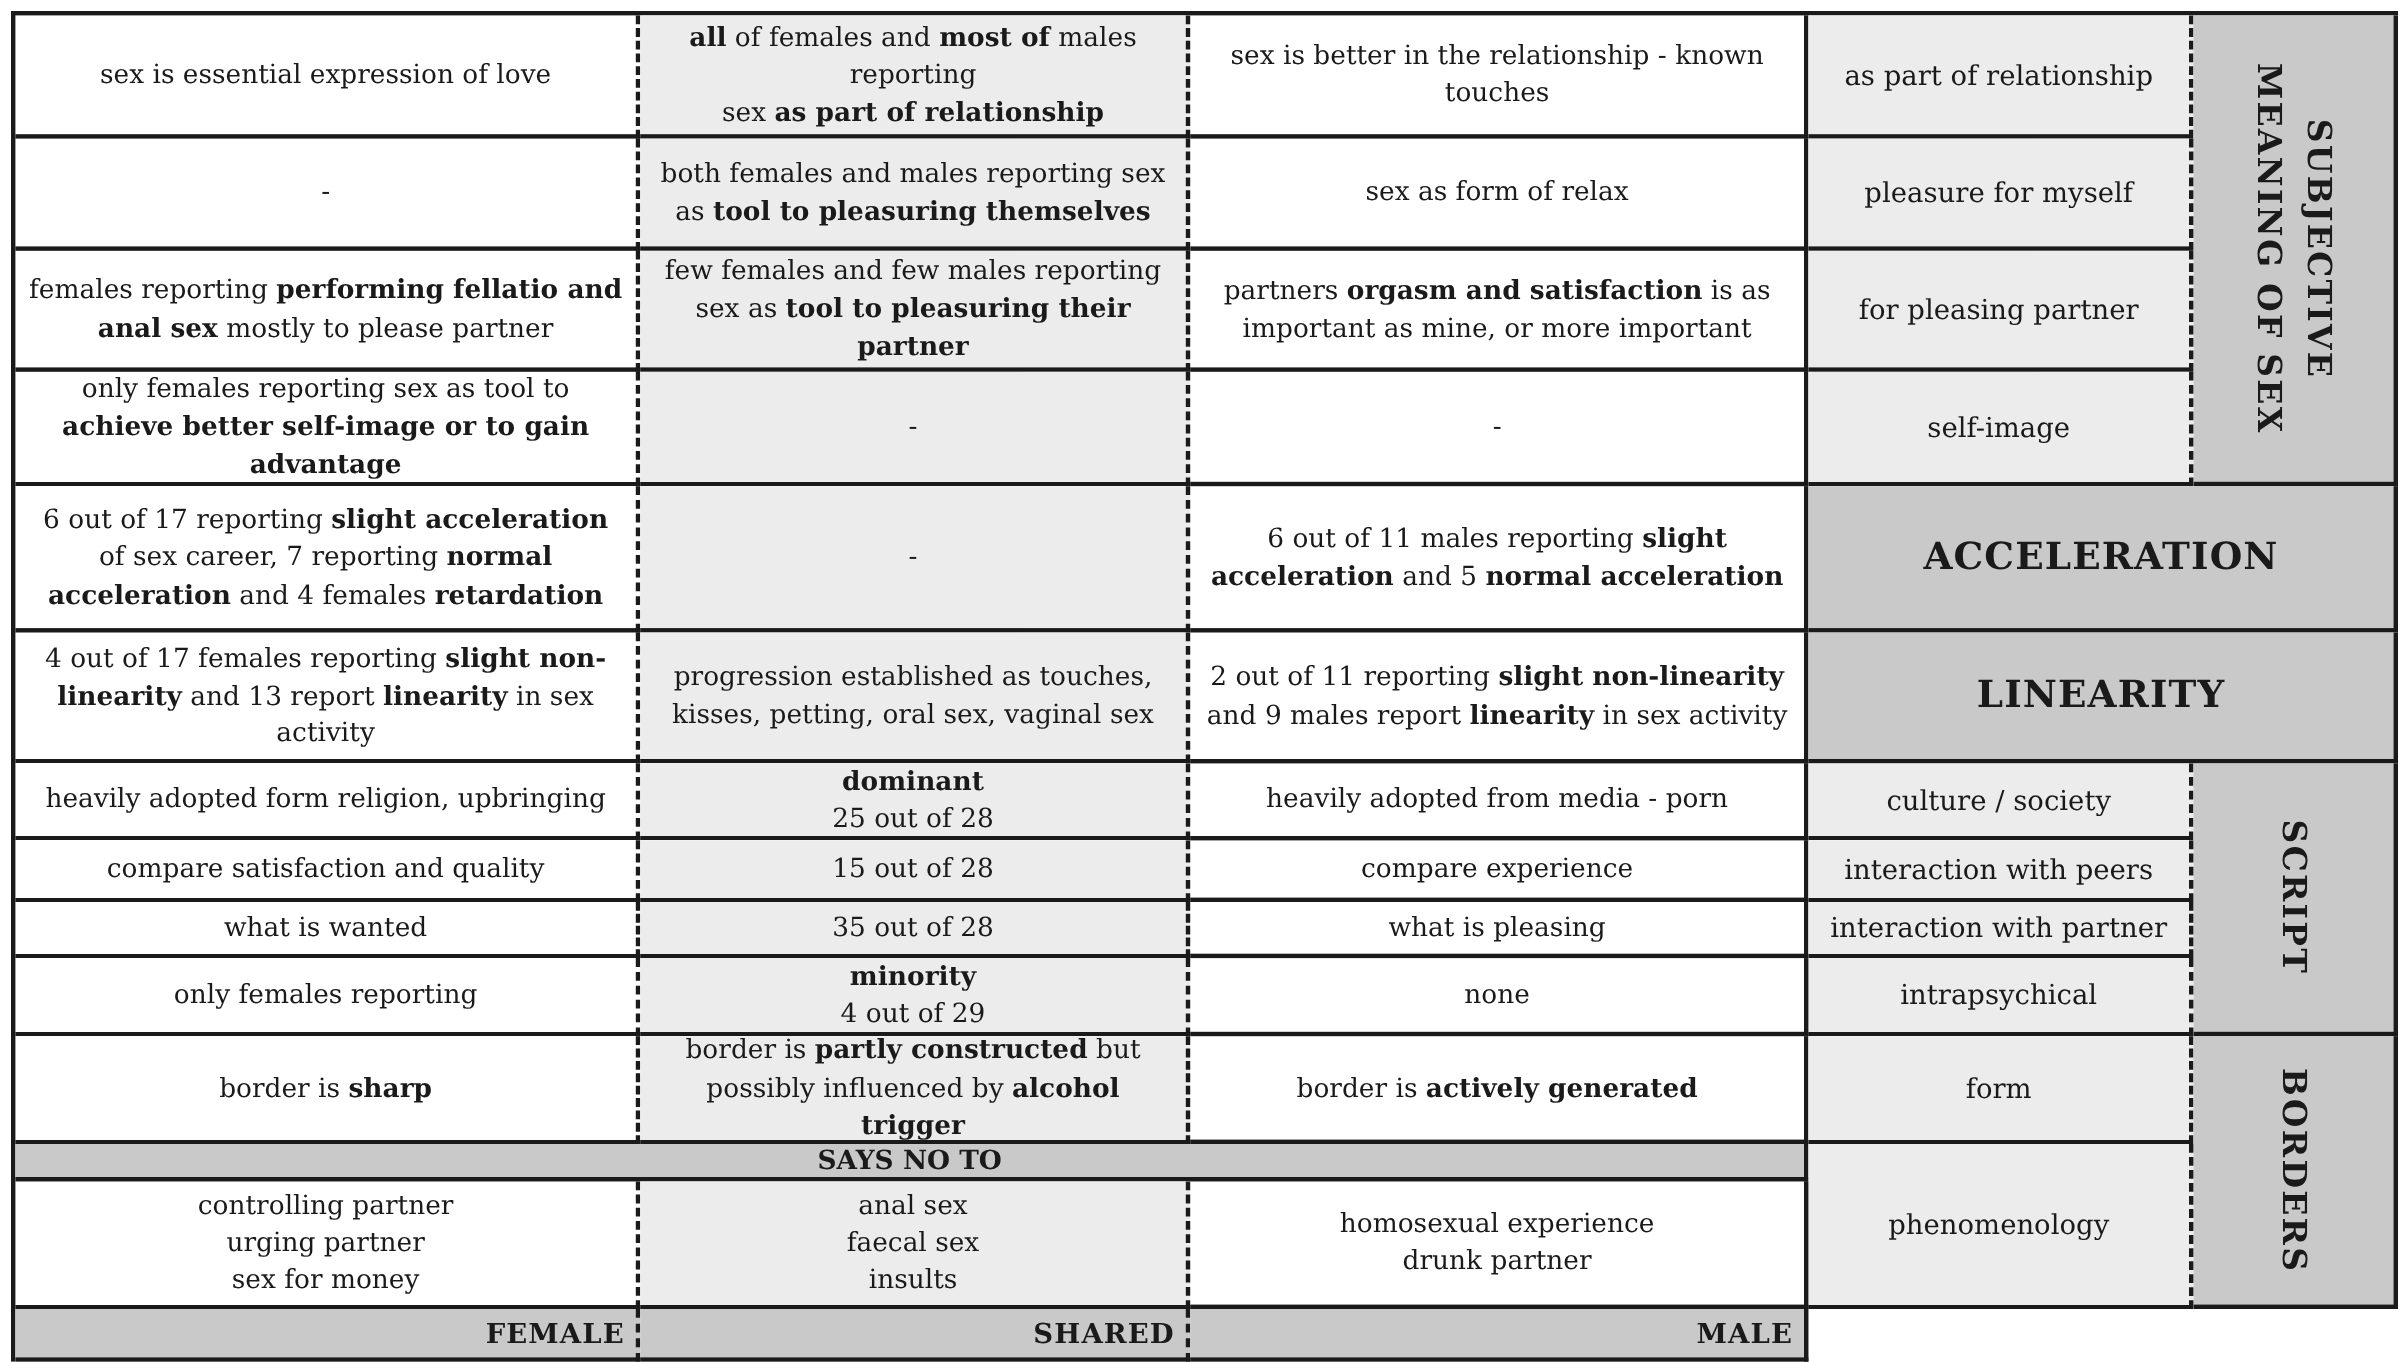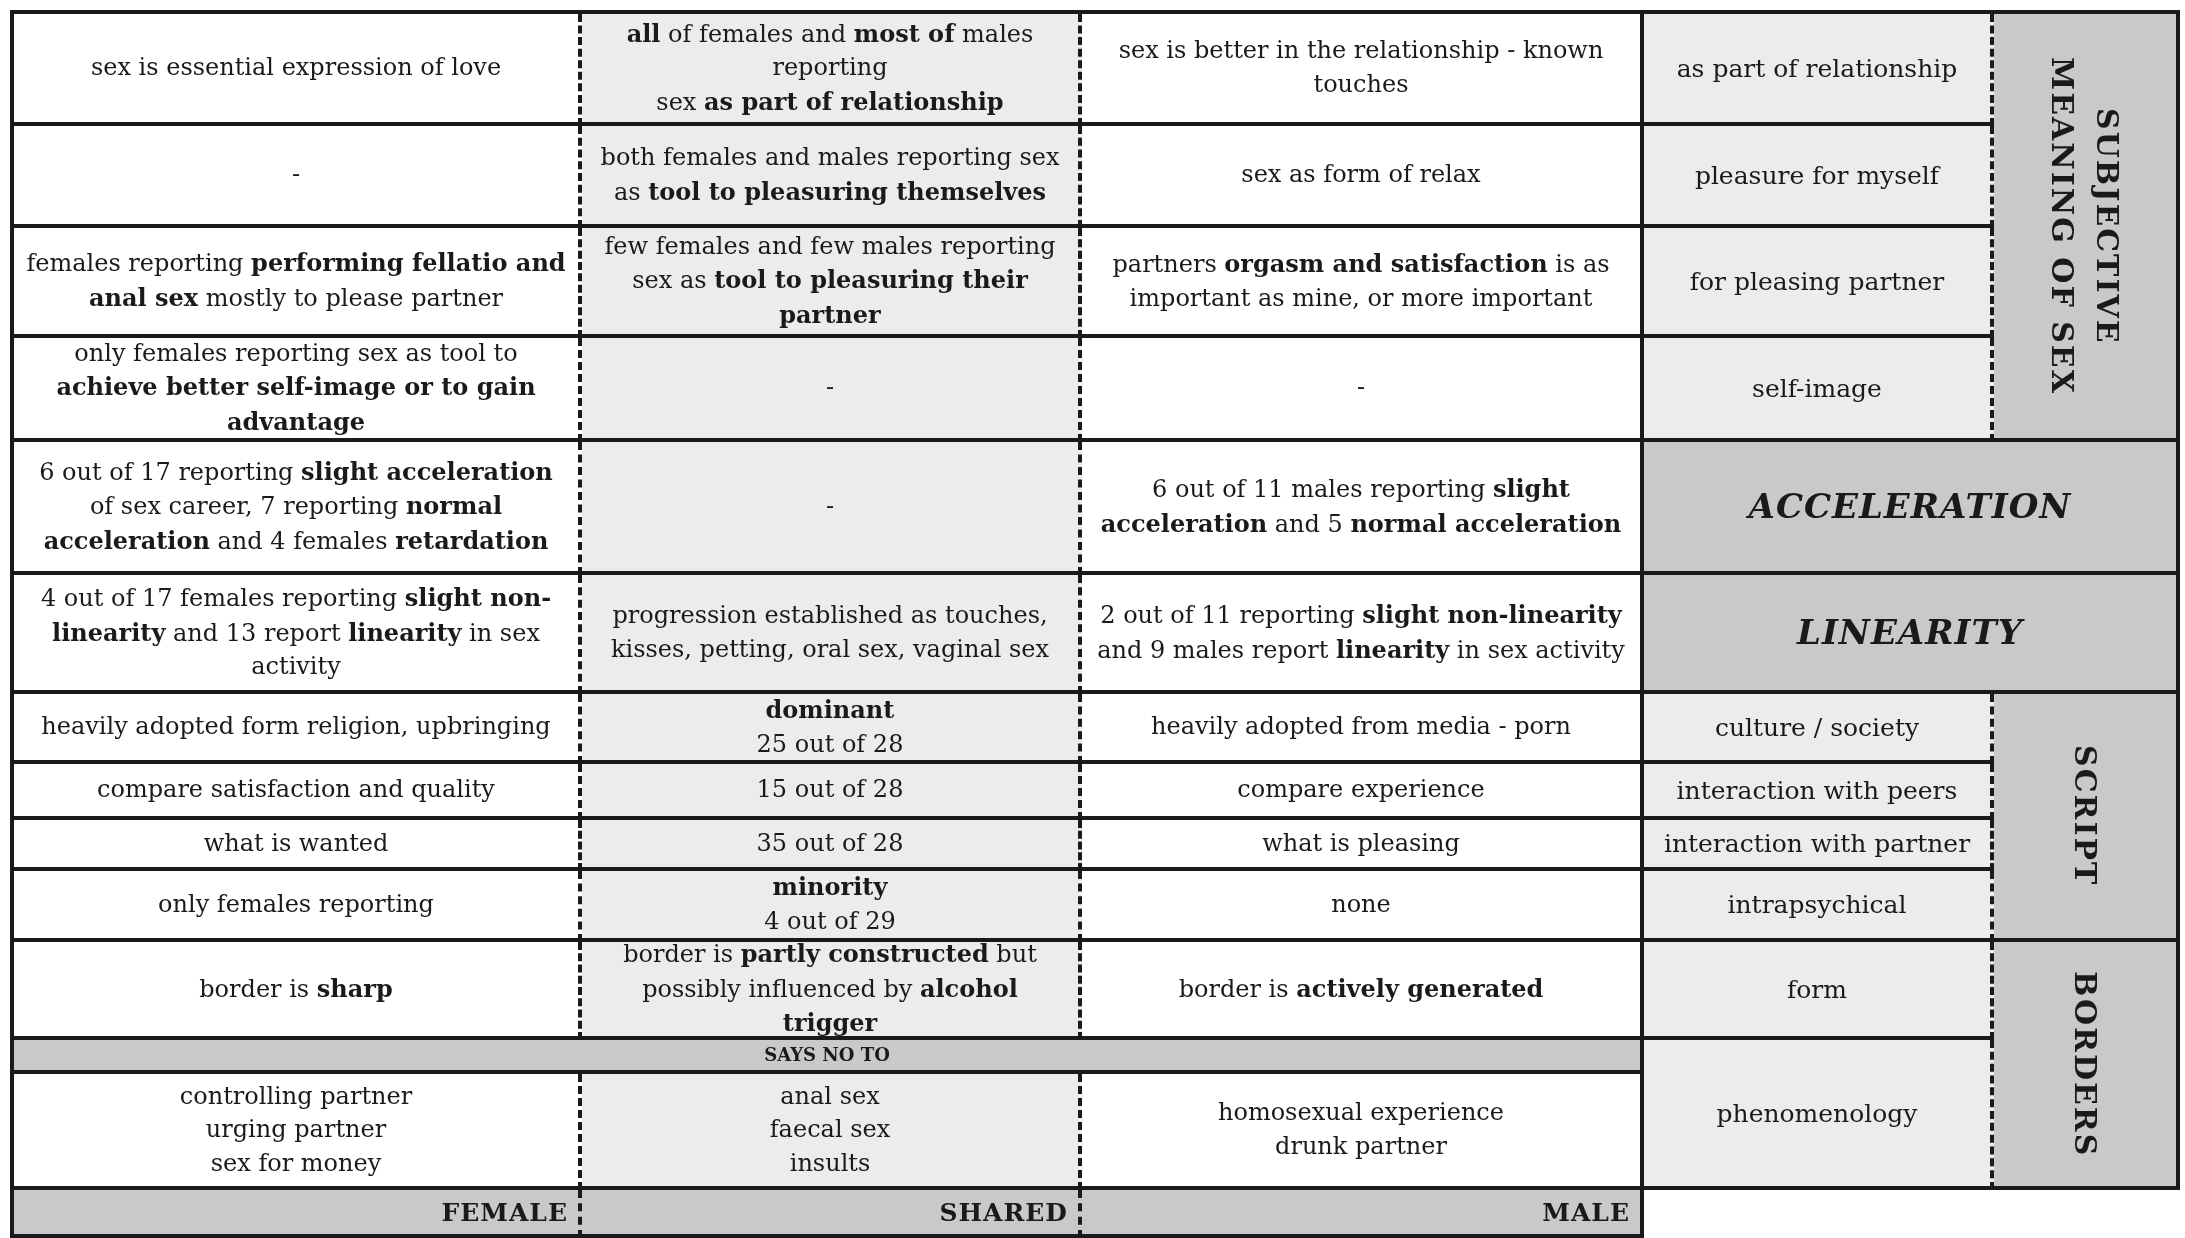--- a/index.html
+++ b/index.html
@@ -21,26 +21,26 @@
     text-align:center;
     padding:2px 10px;
     font-size:24px;line-height:1.4;
     border-bottom:4px solid #1a1a1a;
   }
   .br-d{border-right:4px dashed #1a1a1a;}
   .br-s{border-right:4px solid #1a1a1a;}
   .bg-l{background:#ececec;justify-content:center;}
   .bg-m{background:#c9c9c9;}
   .cat{font-size:25px;padding:2px 6px;}
-  .group-h{font-weight:bold;font-size:34px;letter-spacing:1px;font-style:italic;}
+  .group-h{font-weight:bold;font-size:34px;letter-spacing:1px;}
   .rot{
     writing-mode:vertical-rl;
     font-weight:bold;font-size:30px;letter-spacing:2px;line-height:1.5;
   }
-  .band{font-weight:bold;font-size:18px;line-height:1;padding:0;}
+  .band{font-weight:bold;font-size:24px;line-height:1;padding:0;}
   .footer{font-weight:bold;font-size:25px;letter-spacing:1px;justify-content:flex-end;}
   
   .c1{grid-column:1}.c2{grid-column:2}.c3{grid-column:3}.c4{grid-column:4}.c5{grid-column:5}
   .c13{grid-column:1/span 3}.c45{grid-column:4/span 2}
   .r1{grid-row:1}.r2{grid-row:2}.r3{grid-row:3}.r4{grid-row:4}.r5{grid-row:5}.r6{grid-row:6}
   .r7{grid-row:7}.r8{grid-row:8}.r9{grid-row:9}.r10{grid-row:10}.r11{grid-row:11}.r12{grid-row:12}
   .r13{grid-row:13}.r14{grid-row:14}
   .r1-4{grid-row:1/span 4}.r7-10{grid-row:7/span 4}.r11-13{grid-row:11/span 3}.r12-13{grid-row:12/span 2}
 </style>
 </head>

